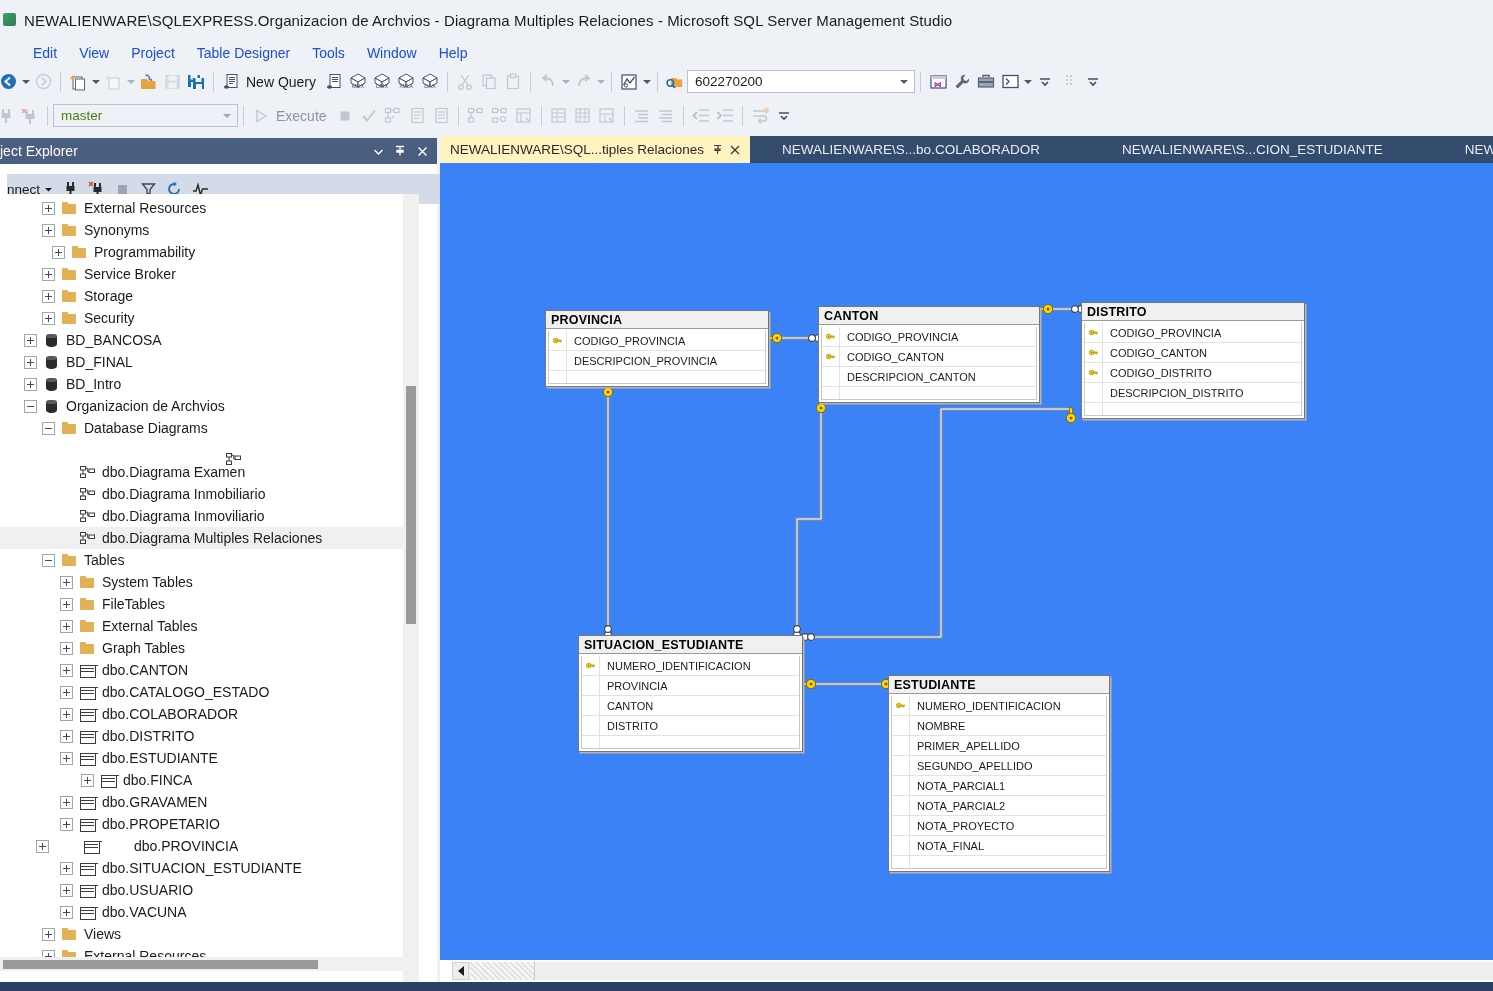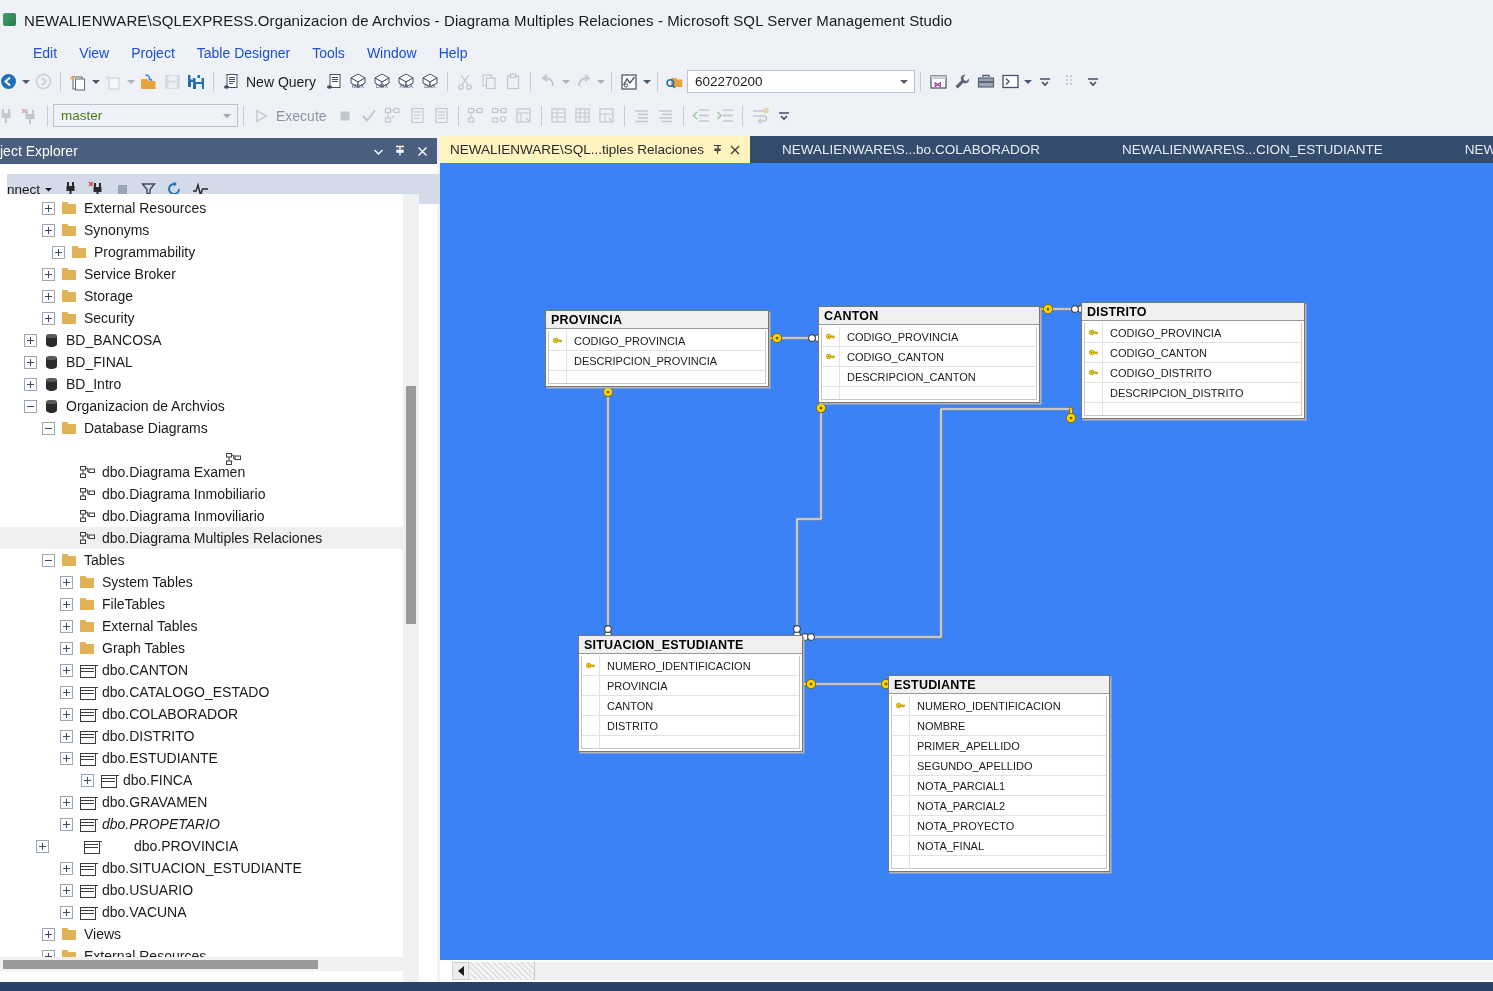--- a/index.html
+++ b/index.html
@@ -907,21 +907,21 @@
         <div class="node" style="padding-left: 81px;">
           <span class="expander plus"></span>
           <span class="ico ico-table"></span>
           <span class="label">dbo.FINCA</span>
         </div>
         <div class="node" style="padding-left: 60px;">
           <span class="expander plus"></span>
           <span class="ico ico-table"></span>
           <span class="label">dbo.GRAVAMEN</span>
         </div>
-        <div class="node" style="padding-left: 60px; font-style: italic;">
+        <div class="node" style="padding-left: 60px;">
           <span class="expander plus"></span>
           <span class="ico ico-table"></span>
           <span class="label">dbo.PROPETARIO</span>
         </div>
         <div class="node" style="padding-left: 36px; gap: 28px;">
           <span class="expander plus"></span>
           <span class="ico ico-table"></span>
           <span class="label">dbo.PROVINCIA</span>
         </div>
         <div class="node" style="padding-left: 60px;">

